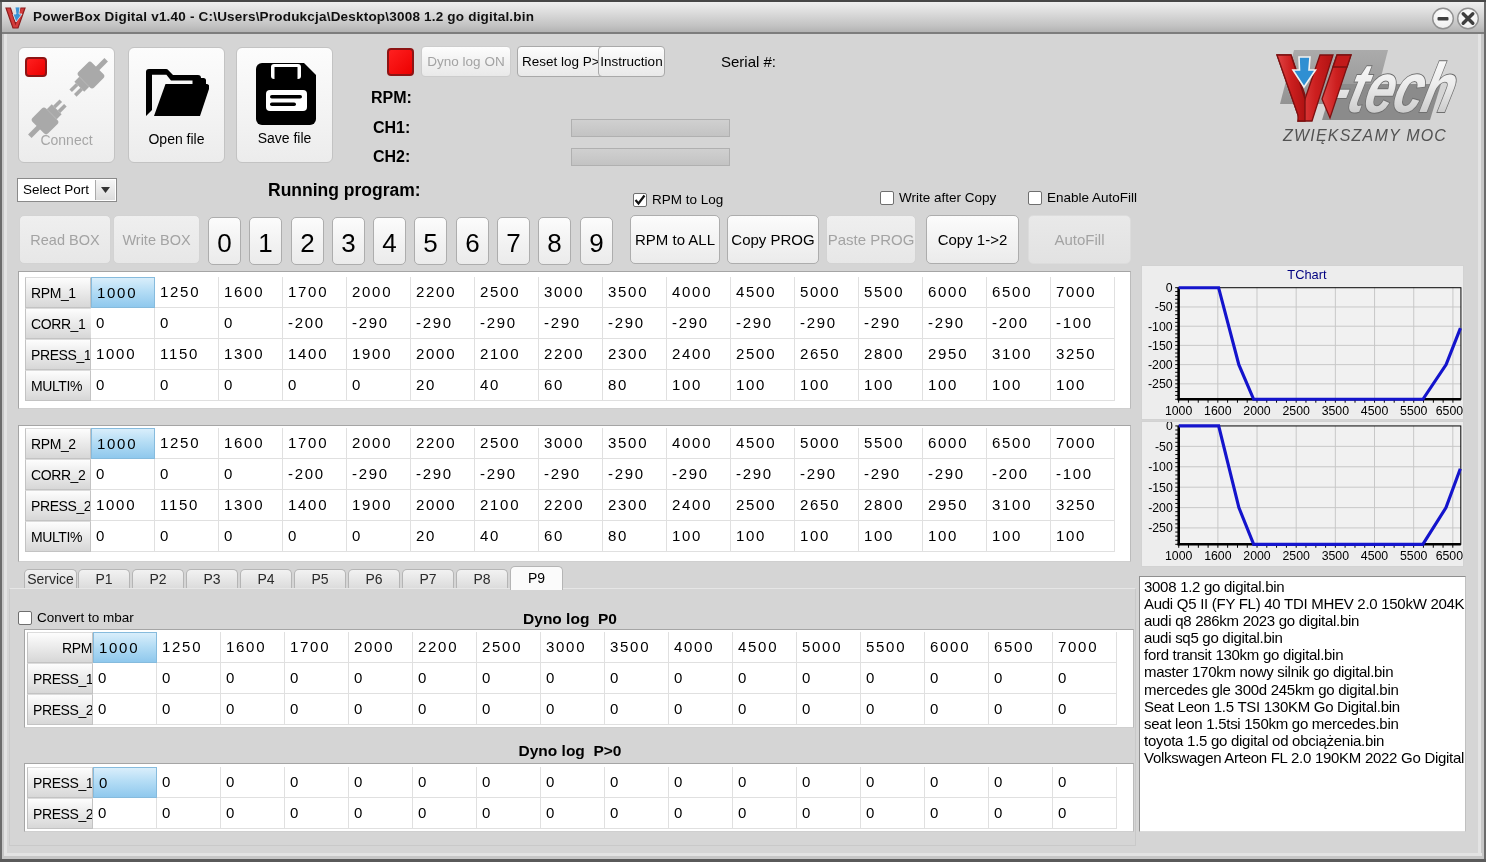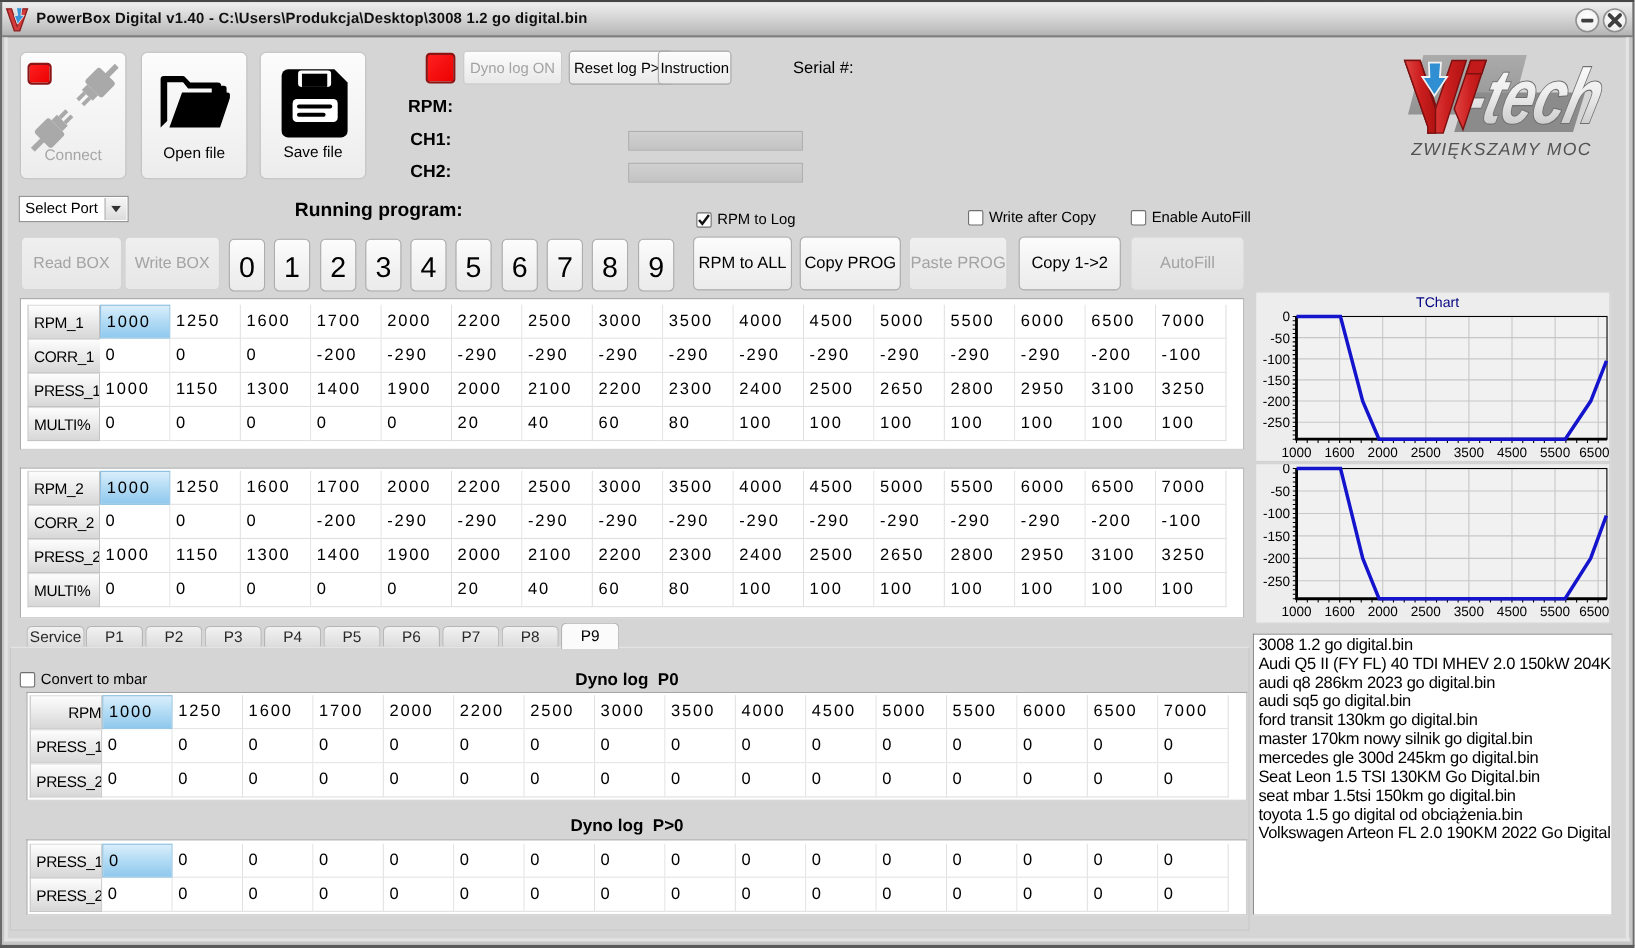--- a/index.html
+++ b/index.html
@@ -625,15 +625,15 @@
   </svg>
 <div class="abs filelist" style="padding-top:1px">
     <div>3008 1.2 go digital.bin</div>
     <div>Audi Q5 II (FY FL) 40 TDI MHEV 2.0 150kW 204KM (</div>
     <div>audi q8 286km 2023 go digital.bin</div>
     <div>audi sq5 go digital.bin</div>
     <div>ford transit 130km go digital.bin</div>
     <div>master 170km nowy silnik go digital.bin</div>
     <div>mercedes gle 300d 245km go digital.bin</div>
     <div>Seat Leon 1.5 TSI 130KM Go Digital.bin</div>
-    <div>seat mbar 1.5tsi 150km go digital.bin</div>
+    <div>seat leon 1.5tsi 150km go mercedes.bin</div>
     <div>toyota 1.5 go digital od obciążenia.bin</div>
     <div>Volkswagen Arteon FL 2.0 190KM 2022 Go Digital Au</div>
   </div>
 </body></html>

